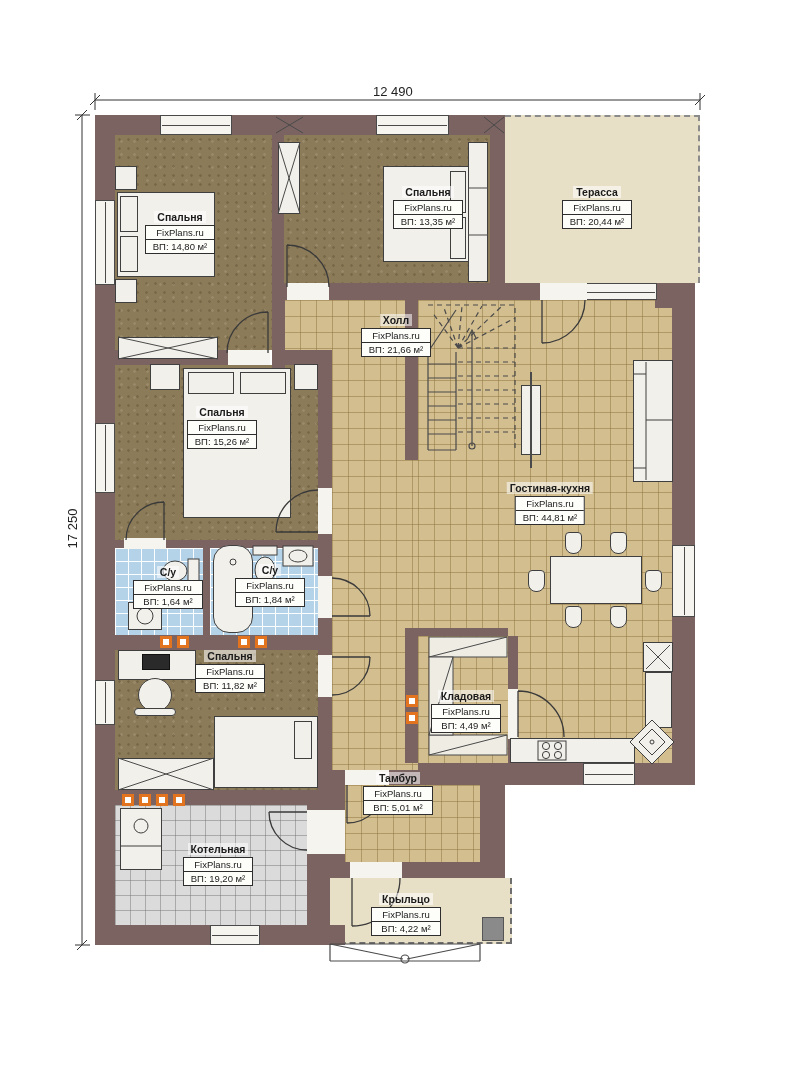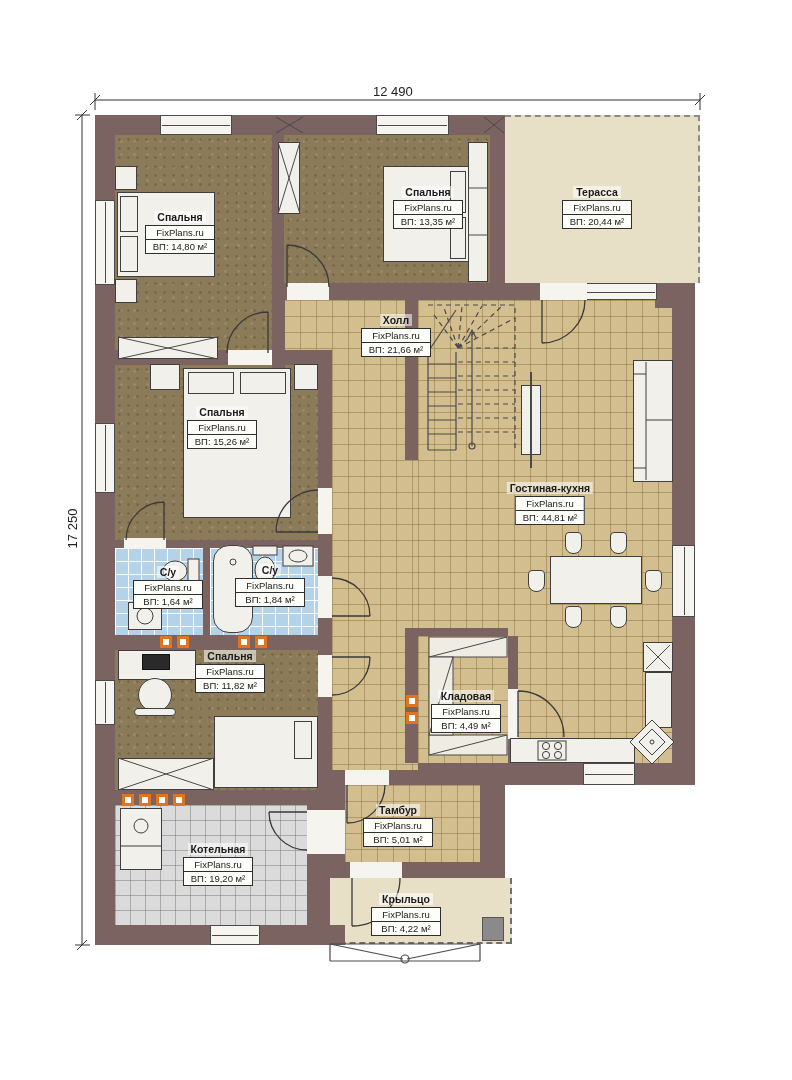--- a/index.html
+++ b/index.html
@@ -356,21 +356,21 @@
     <div class="row">ВП: 4,49 м²</div>
   </div>
 </div>
 <div class="room-label" style="left:218px;top:843px;">
   <div class="room-name">Котельная</div>
   <div class="label-box">
     <div class="row">FixPlans.ru</div>
     <div class="row">ВП: 19,20 м²</div>
   </div>
 </div>
-<div class="room-label" style="left:398px;top:804px;">
+<div class="room-label" style="left:398px;top:772px;">
   <div class="room-name">Тамбур</div>
   <div class="label-box">
     <div class="row">FixPlans.ru</div>
     <div class="row">ВП: 5,01 м²</div>
   </div>
 </div>
 <div class="room-label" style="left:406px;top:893px;">
   <div class="room-name">Крыльцо</div>
   <div class="label-box">
     <div class="row">FixPlans.ru</div>

